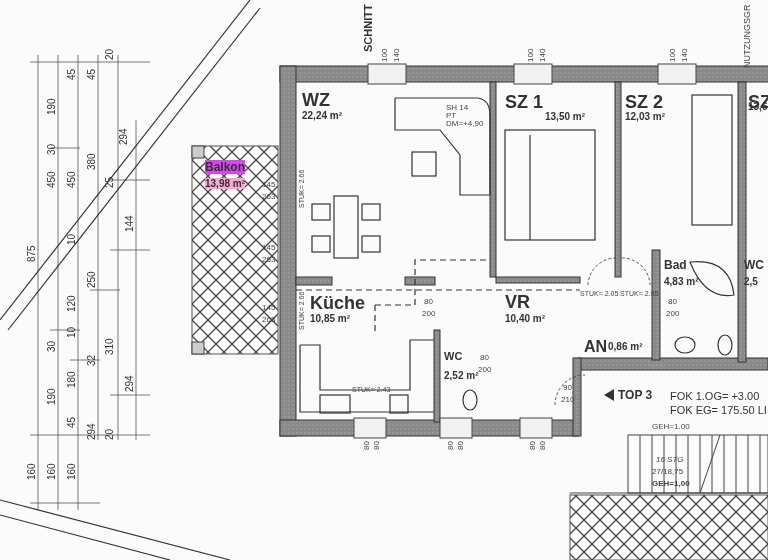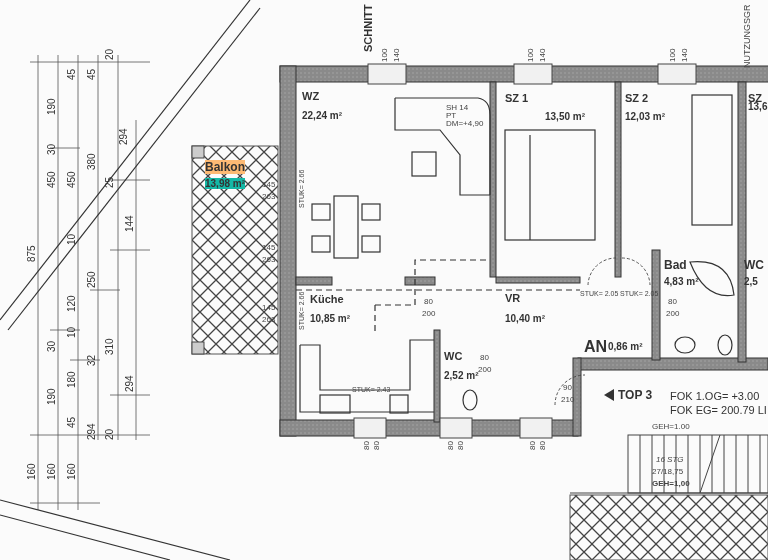--- a/index.html
+++ b/index.html
@@ -1,19 +1,19 @@
 <!DOCTYPE html>
 <html><head>
 <meta charset="utf-8">
 <style>
   html,body{margin:0;padding:0;background:#fbfbfb;}
   body{width:768px;height:560px;overflow:hidden;position:relative;font-family:"Liberation Sans",sans-serif;color:#222;}
   svg{position:absolute;left:0;top:0;}
   .lbl{position:absolute;font-weight:bold;color:#333;white-space:nowrap;}
-  .rname{font-size:11px;}
+  .rname{font-size:18px;}
   .rarea{font-size:10px;}
   .small{position:absolute;font-size:8px;color:#444;white-space:nowrap;}
   .vert{transform:rotate(-90deg);transform-origin:left top;}
   .dim{position:absolute;font-size:10px;color:#333;white-space:nowrap;transform:rotate(-90deg);transform-origin:left top;}
   .note{position:absolute;font-size:11px;color:#333;white-space:nowrap;}
 </style>
 </head>
 <body>
 
 <svg width="768" height="560" viewBox="0 0 768 560">
@@ -151,22 +151,22 @@
 
 <div class="lbl rname" style="left:505px;top:92px;">SZ 1</div>
 <div class="lbl rarea" style="left:505px;top:111px;margin-left:40px;">13,50 m²</div>
 
 <div class="lbl rname" style="left:625px;top:92px;">SZ 2</div>
 <div class="lbl rarea" style="left:625px;top:111px;">12,03 m²</div>
 
 <div class="lbl rname" style="left:748px;top:92px;">SZ</div>
 <div class="lbl rarea" style="left:748px;top:101px;">13,6</div>
 
-<div class="lbl" style="left:205px;top:160px;font-size:12px;background:#fdba74;">Balkon</div>
-<div class="lbl rarea" style="left:205px;top:178px;background:#14b8a6;">13,98 m²</div>
+<div class="lbl" style="left:205px;top:160px;font-size:12px;background:#d946ef;">Balkon</div>
+<div class="lbl rarea" style="left:205px;top:178px;background:#f9a8d4;">13,98 m²</div>
 
 <div class="lbl rname" style="left:310px;top:293px;">Küche</div>
 <div class="lbl rarea" style="left:310px;top:313px;">10,85 m²</div>
 
 <div class="lbl rname" style="left:505px;top:292px;">VR</div>
 <div class="lbl rarea" style="left:505px;top:313px;">10,40 m²</div>
 
 <div class="lbl" style="left:664px;top:258px;font-size:12px;">Bad</div>
 <div class="lbl rarea" style="left:664px;top:276px;">4,83 m²</div>
 
@@ -176,21 +176,21 @@
 <div class="lbl" style="left:744px;top:258px;font-size:12px;">WC</div>
 <div class="lbl rarea" style="left:744px;top:276px;">2,5</div>
 
 <div class="lbl" style="left:584px;top:338px;font-size:16px;">AN</div>
 <div class="lbl rarea" style="left:608px;top:341px;">0,86 m²</div>
 
 <div class="lbl vert" style="left:362px;top:52px;font-size:11px;">SCHNITT</div>
 <div class="small vert" style="left:742px;top:68px;font-size:9px;">NUTZUNGSGR</div>
 <div class="lbl" style="left:618px;top:388px;font-size:12px;">TOP 3</div>
 <div class="note" style="left:670px;top:390px;">FOK 1.OG= +3.00</div>
-<div class="note" style="left:670px;top:404px;">FOK EG= 200.79 LI</div>
+<div class="note" style="left:670px;top:404px;">FOK EG= 175.50 LI</div>
 <div class="small" style="left:652px;top:422px;">GEH=1.00</div>
 <div class="small" style="left:656px;top:455px;font-style:italic;">16 STG</div>
 <div class="small" style="left:652px;top:467px;">27/18,75</div>
 <div class="small" style="left:652px;top:479px;font-weight:bold;">GEH=1,00</div>
 
 <div class="small" style="left:446px;top:103px;">SH 14</div>
 <div class="small" style="left:446px;top:111px;">PT</div>
 <div class="small" style="left:446px;top:119px;">DM=+4,90</div>
 
 <div class="small" style="left:424px;top:297px;">80</div>

